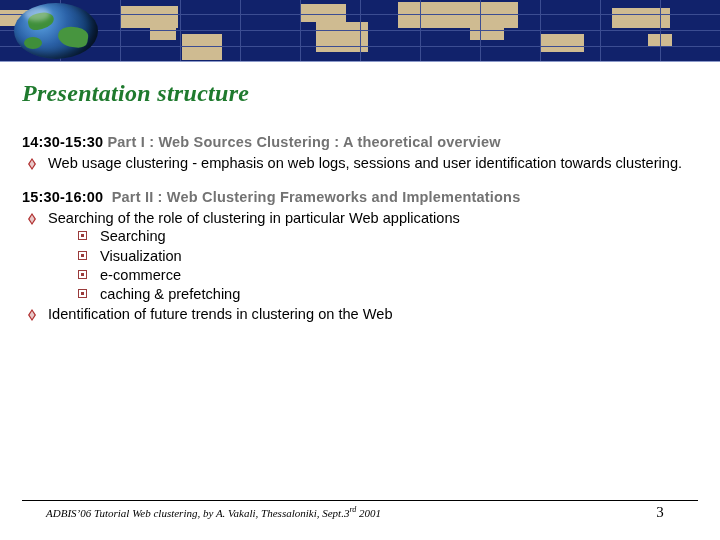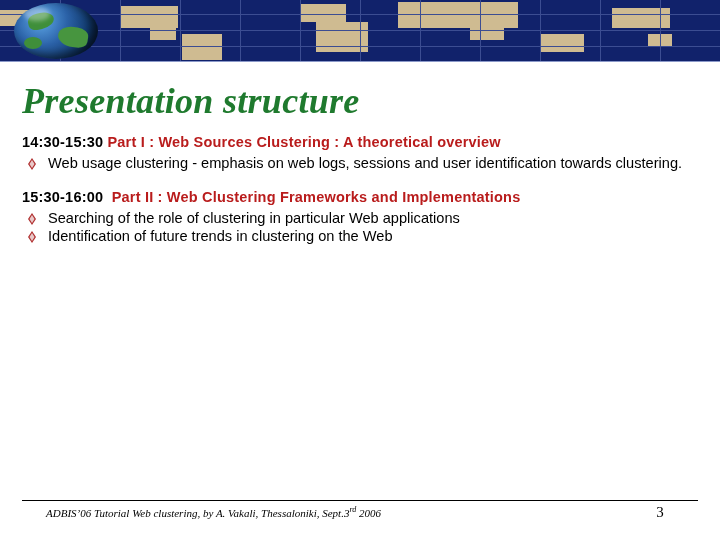--- a/index.html
+++ b/index.html
@@ -93,21 +93,21 @@
     background: rgba(255,255,255,.35); border-radius: 50%;
     filter: blur(2px);
   }
 
   
   .slide-title {
     position: absolute;
     left: 22px;
     top: 80px;
     font-family: "Liberation Serif", serif;
-    font-size: 36px;
+    font-size: 24px;
     font-weight: bold;
     font-style: italic;
     color: #1f7a2e;
     letter-spacing: .3px;
   }
 
   
   .body-area {
     position: absolute;
     left: 22px;
@@ -117,21 +117,21 @@
 
   .heading {
     font-size: 14.5px;
     font-weight: bold;
     color: #000000;
     margin: 0 0 5px 0;
     letter-spacing: .2px;
     white-space: nowrap;
   }
   .heading .red {
-    color: #b91c1c;
+    color: #737373;
   }
 
   ul.lvl1 {
     list-style: none;
     margin: 0;
     padding: 0;
   }
   ul.lvl1 > li {
     position: relative;
     padding-left: 26px;
@@ -289,33 +289,51 @@
     <div class="heading"><span>15:30-16:00</span> &nbsp;<span class="red">Part II : Web Clustering Frameworks and Implementations</span></div>
     <ul class="lvl1">
       <li>
         <span class="bullet1">
           <svg width="12" height="14" viewBox="0 0 12 14">
               <path d="M6 1 L10 7 L6 13 L2 7 Z" fill="#b03030"></path>
               <path d="M6 3 L8.5 7 L6 11 L3.5 7 Z" fill="#e8c8c8"></path>
             </svg>
         </span>
         <span class="txt">Searching of the role of clustering in particular Web applications</span>
+        <ul class="lvl2">
+          <li>
+            <span class="bullet2"></span>
+            <span>Searching</span>
+          </li>
+          <li>
+            <span class="bullet2"></span>
+            <span>Visualization</span>
+          </li>
+          <li>
+            <span class="bullet2"></span>
+            <span>e-commerce</span>
+          </li>
+          <li>
+            <span class="bullet2"></span>
+            <span>caching &amp; prefetching</span>
+          </li>
+        </ul>
       </li>
       <li style="margin-top:2px;">
         <span class="bullet1">
           <svg width="12" height="14" viewBox="0 0 12 14">
               <path d="M6 1 L10 7 L6 13 L2 7 Z" fill="#b03030"></path>
               <path d="M6 3 L8.5 7 L6 11 L3.5 7 Z" fill="#e8c8c8"></path>
             </svg>
         </span>
         <span class="txt">Identification of future trends in clustering on the Web</span>
       </li>
     </ul>
   </div>
 
   <div class="block-gap"></div>
 
 
 </div>
 
 <div class="footer-rule"></div>
-<div class="footer-text"><span>ADBIS’06 Tutorial Web clustering, by A. Vakali, Thessaloniki, Sept.3</span><sup>rd</sup><span> 2006</span></div>
+<div class="footer-text"><span>ADBIS’06 Tutorial Web clustering, by A. Vakali, Thessaloniki, Sept.3</span><sup>rd</sup><span> 2001</span></div>
 <div class="page-num">3</div>
 
 </body></html>

